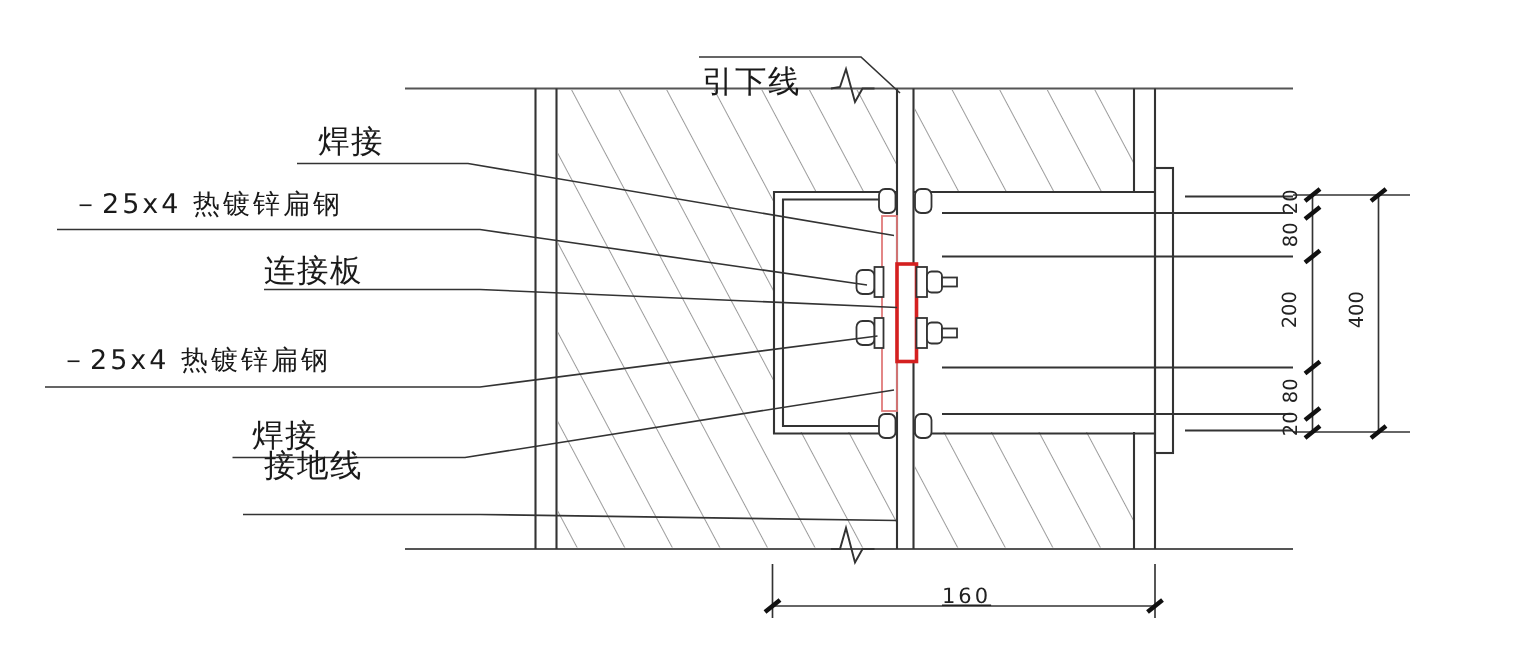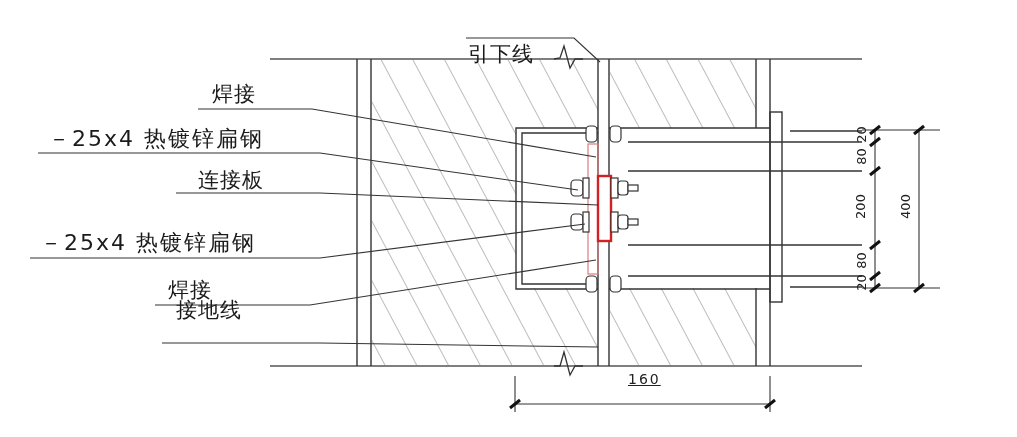--- a/index.html
+++ b/index.html
@@ -1,19 +1,19 @@
 <!DOCTYPE html>
 <html><head>
 <meta charset="utf-8">
 <style>
   html, body { margin:0; padding:0; background:#ffffff; }
   body { width:1017px; height:437px; overflow:hidden; position:relative; font-family:"DejaVu Sans", sans-serif; }
   #canvas { position:absolute; left:0; top:0; width:1017px; height:437px; }
   .lbl { position:absolute; color:#1a1a1a; font-family:"DejaVu Sans", sans-serif; font-size:21px; white-space:nowrap; line-height:1; letter-spacing:1px; }
-  .lbl.big { font-size:22px; letter-spacing:2px;text-align:right; }
+  .lbl.big { font-size:18px; letter-spacing:2px;text-align:right; }
   .dim { position:absolute; color:#222; font-family:"DejaVu Sans", sans-serif; font-size:14px; line-height:1; white-space:nowrap; }
   .dim.vert { transform:rotate(-90deg); transform-origin:center center; }
 </style>
 </head>
 <body>
 
 <div id="canvas">
 <svg width="1017" height="437" viewBox="0 0 1017 437" xmlns="http://www.w3.org/2000/svg">
   <defs>
     <pattern id="hatch" patternUnits="userSpaceOnUse" width="28" height="28" patternTransform="rotate(-28)">
@@ -124,24 +124,24 @@
     <line x1="914" y1="292" x2="924" y2="284"></line>
     <line x1="510" y1="408" x2="520" y2="400"></line>
     <line x1="765" y1="408" x2="775" y2="400"></line>
   </g>
 </svg>
 </div>
 
 <div class="lbl" style="left:468px;top:12px;margin-top:32px;">引下线</div>
 <div class="lbl" style="left:212px;top:84px;">焊接</div>
 <div class="lbl big" style="left:48px;top:128px;">－25x4 热镀锌扁钢</div>
-<div class="lbl" style="left:198px;top:170px;">连接板</div>
+<div class="lbl" style="left:176px;top:170px;">连接板</div>
 <div class="lbl big" style="left:40px;top:232px;">－25x4 热镀锌扁钢</div>
 <div class="lbl" style="left:168px;top:280px;">焊接</div>
 <div class="lbl" style="left:176px;top:300px;">接地线</div>
 
-<div class="dim" style="left:628px;top:372px;letter-spacing:2px;text-decoration:underline;">160</div>
+<div class="dim" style="left:628px;top:391px;letter-spacing:2px;text-decoration:underline;">160</div>
 <div class="dim vert" style="left:853px;top:128px;font-size:13px;">20</div>
 <div class="dim vert" style="left:853px;top:150px;font-size:13px;">80</div>
 <div class="dim vert" style="left:848px;top:200px;font-size:13px;">200</div>
 <div class="dim vert" style="left:853px;top:254px;font-size:13px;">80</div>
 <div class="dim vert" style="left:853px;top:276px;font-size:13px;">20</div>
 <div class="dim vert" style="left:893px;top:200px;font-size:13px;">400</div>
 
 </body></html>

